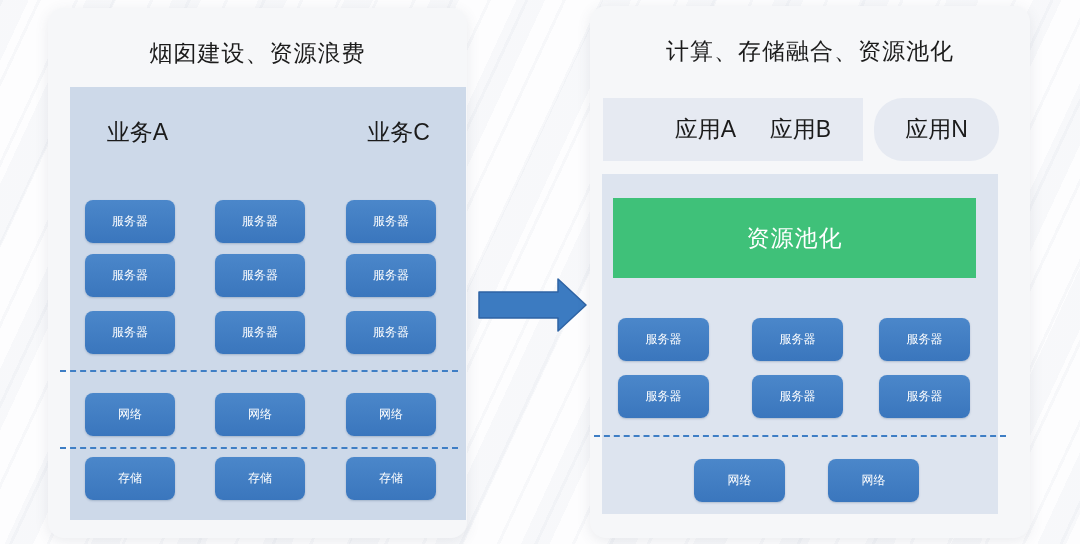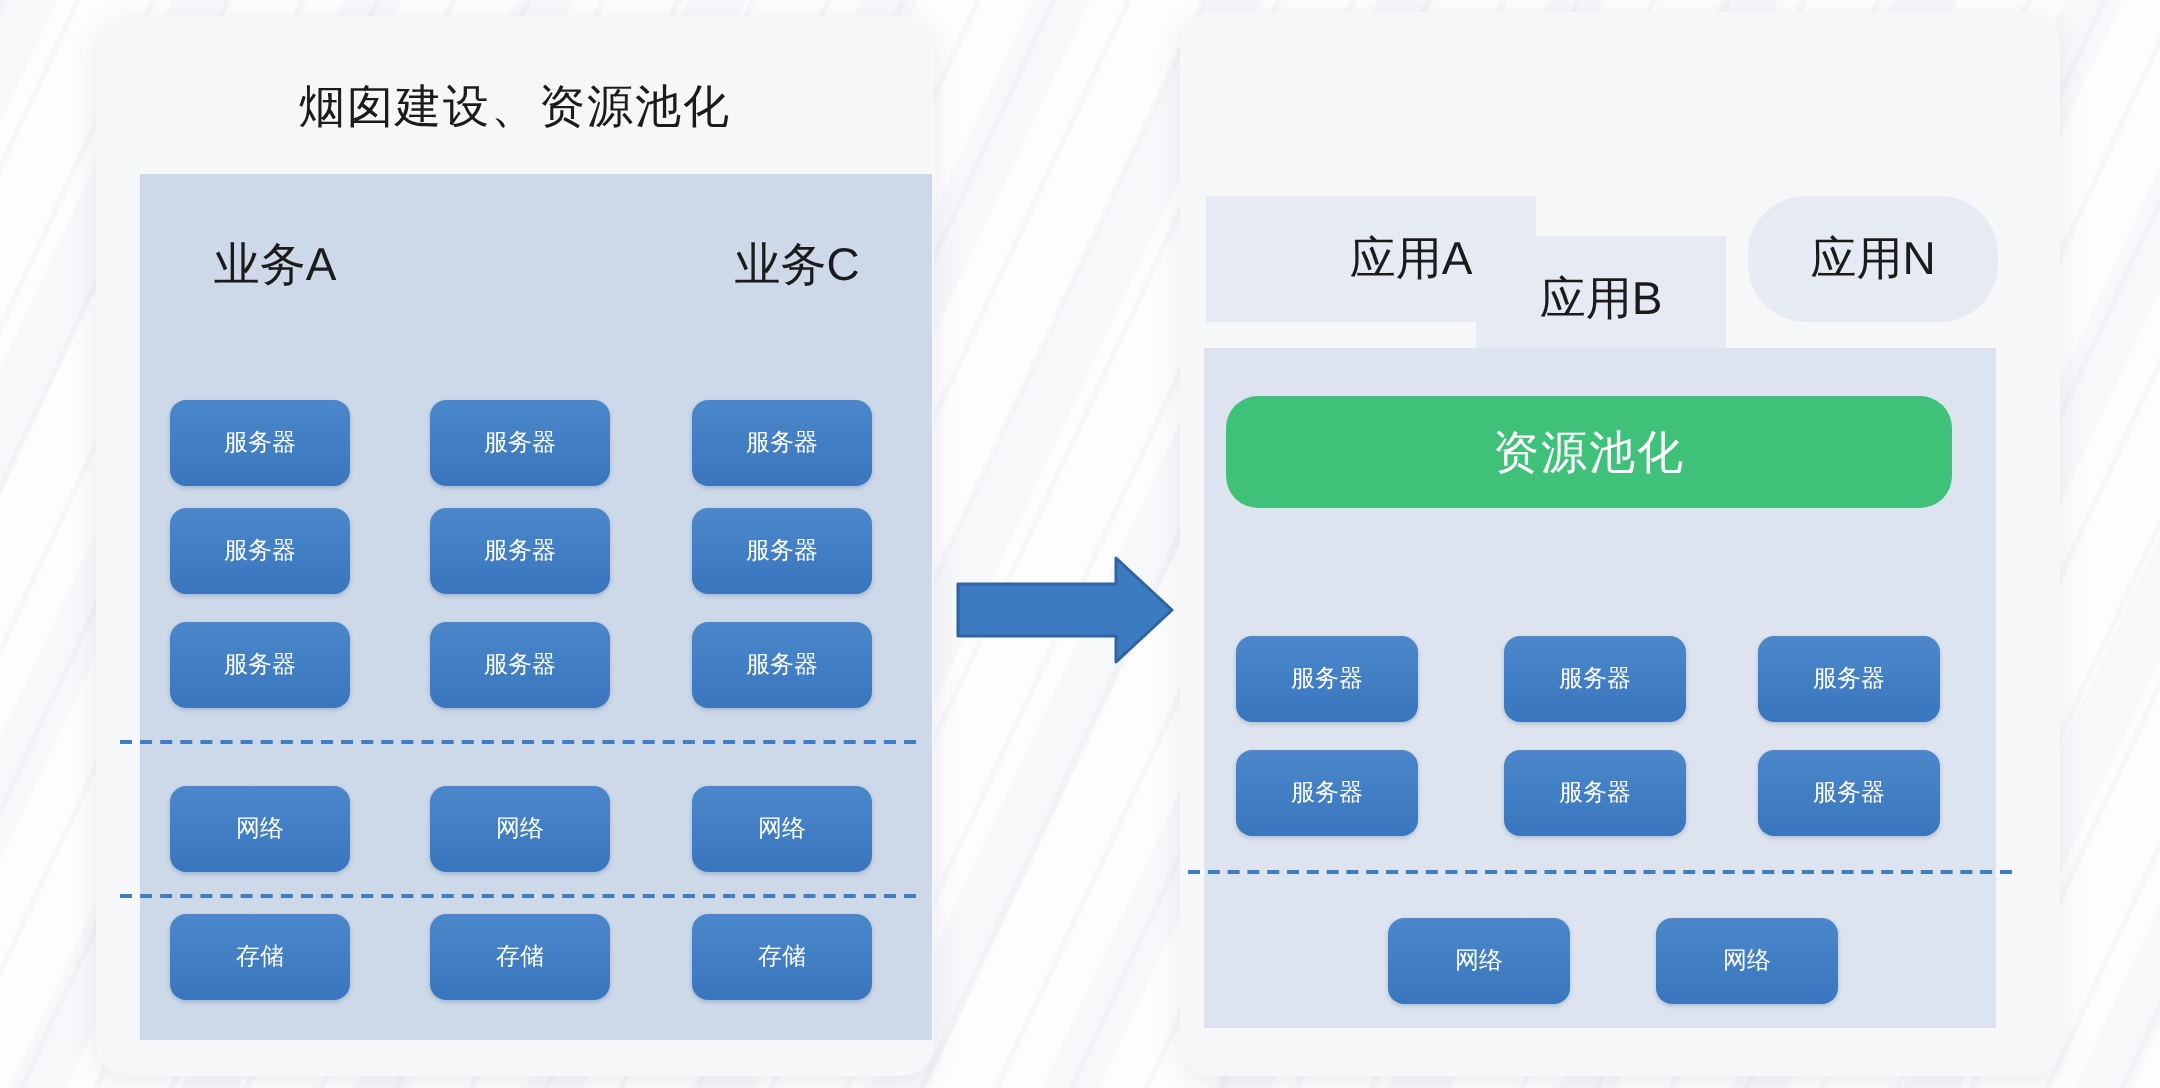--- a/index.html
+++ b/index.html
@@ -54,41 +54,41 @@
   .left-dash1{left:12px;top:362px;width:398px;}
   .left-dash2{left:12px;top:439px;width:398px;}
   
   .arrow{position:absolute;left:477px;top:276px;width:112px;height:58px;}
   
   .app{
     position:absolute;top:92px;height:63px;background:var(--app-bg);
     display:flex;align-items:center;justify-content:center;
     font-size:23px;color:var(--text-dark);white-space:nowrap;
   }
-  .app-a{left:13px;width:125px;padding-left:40px;} .app-b{left:148px;width:125px;margin-top:20px;} .app-n{left:284px;width:125px;border-radius:29px;}
+  .app-a{left:13px;width:125px;padding-left:40px;} .app-b{left:148px;width:125px;} .app-n{left:284px;width:125px;border-radius:29px;}
   .pool{position:absolute;left:12px;top:168px;width:396px;height:340px;background:var(--pool-bg);}
   .pool-green{
-    position:absolute;left:11px;top:24px;width:363px;height:56px;border-radius:16px;
+    position:absolute;left:11px;top:24px;width:363px;height:80px;border-radius:0;
     background:var(--green);color:#ffffff;font-size:23px;letter-spacing:1px;
     display:flex;align-items:center;justify-content:center;
   }
   .pool .blue-box{width:91px;}
   .p-srv-r1{top:144px;} .p-srv-r2{top:201px;}
   .p-srv-c1{left:16px;} .p-srv-c2{left:150px;} .p-srv-c3{left:277px;}
   .pool-net{top:285px;width:90px;}
   .p-net-c1{left:92px;} .p-net-c2{left:226px;}
   .right-dash{left:4px;top:429px;width:412px;}
 </style>
 </head>
 <body>
 
 <div class="page">
 
   <div class="card card-left">
-    <div class="panel-title">烟囱建设、资源池化</div>
+    <div class="panel-title">烟囱建设、资源浪费</div>
 
     <div class="col col-a">
       <div class="col-hdr">业务A</div>
       <div class="blue-box srv1">服务器</div>
       <div class="blue-box srv2">服务器</div>
       <div class="blue-box srv3">服务器</div>
       <div class="blue-box col-net">网络</div>
       <div class="blue-box col-sto">存储</div>
     </div>
 
@@ -111,20 +111,21 @@
 
     <div class="dashline left-dash1"></div>
     <div class="dashline left-dash2"></div>
   </div>
 
   <svg class="arrow" viewBox="0 0 112 58">
     <polygon points="2,16 81,16 81,3 109,29 81,55 81,42 2,42" fill="#3c7bc1" stroke="#2e63a4" stroke-width="1.5" stroke-linejoin="round"></polygon>
   </svg>
 
   <div class="card card-right">
+    <div class="panel-title">计算、存储融合、资源池化</div>
 
     <div class="app app-a">应用A</div>
     <div class="app app-b">应用B</div>
     <div class="app app-n">应用N</div>
 
     <div class="pool">
       <div class="pool-green">资源池化</div>
 
       <div class="blue-box p-srv-r1 p-srv-c1">服务器</div>
       <div class="blue-box p-srv-r1 p-srv-c2">服务器</div>

